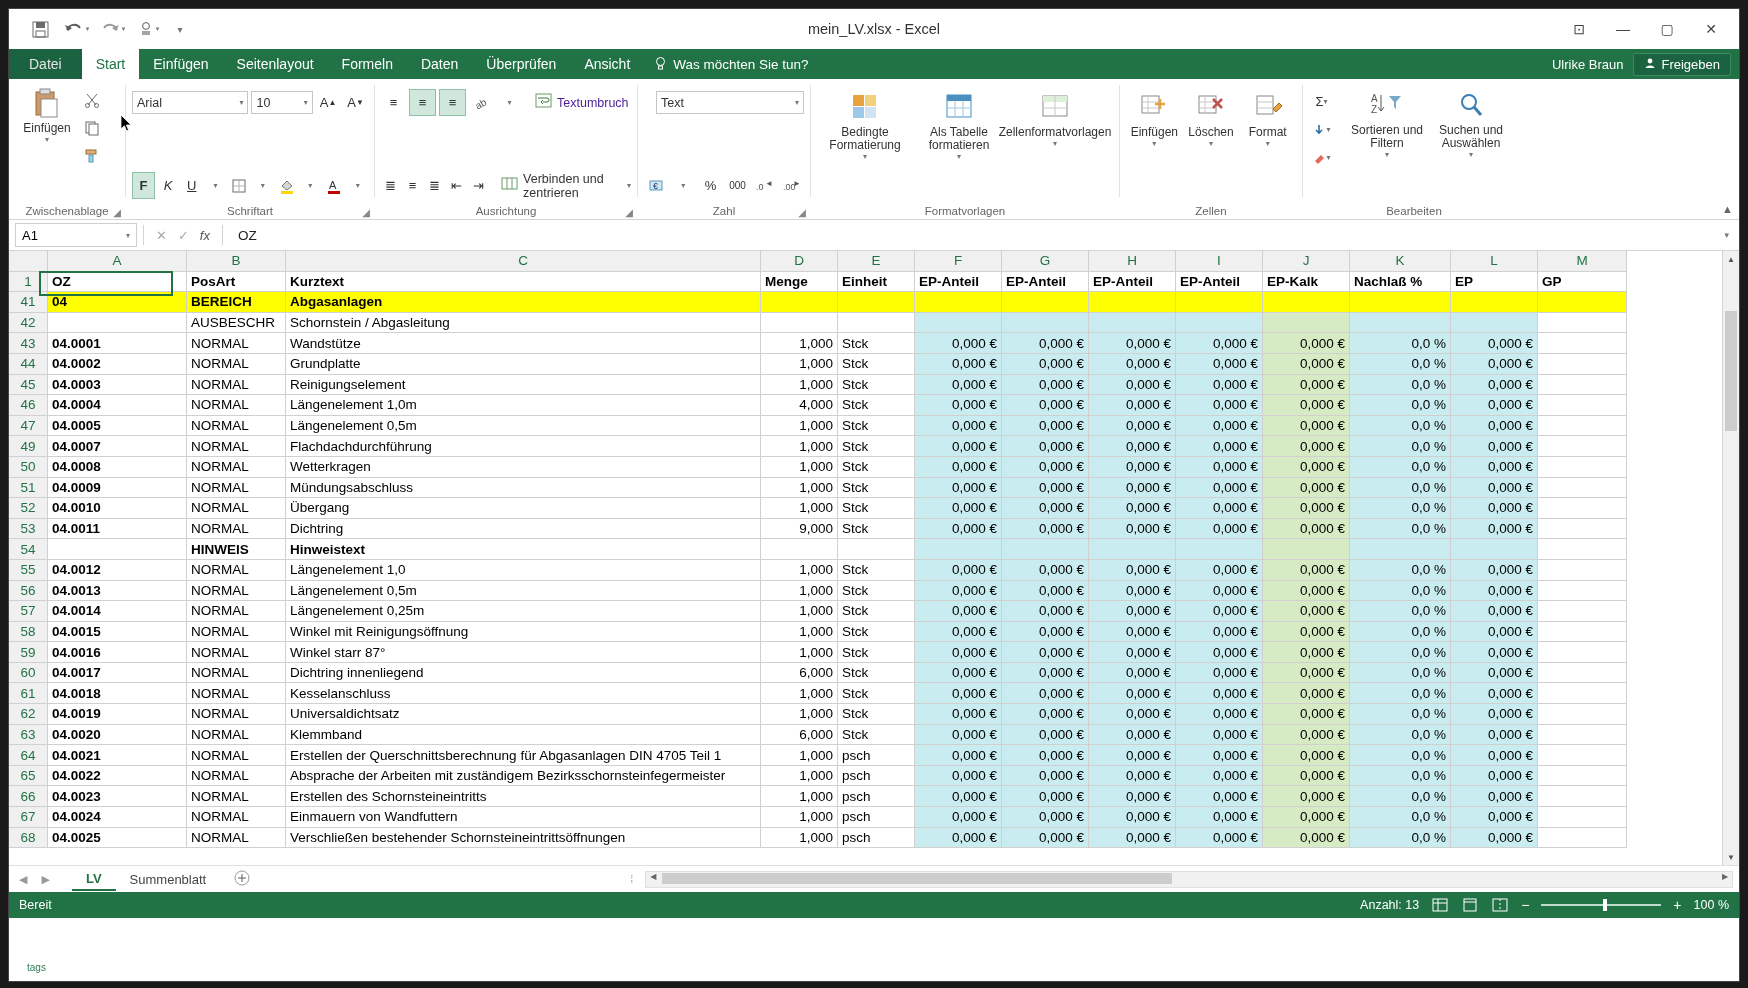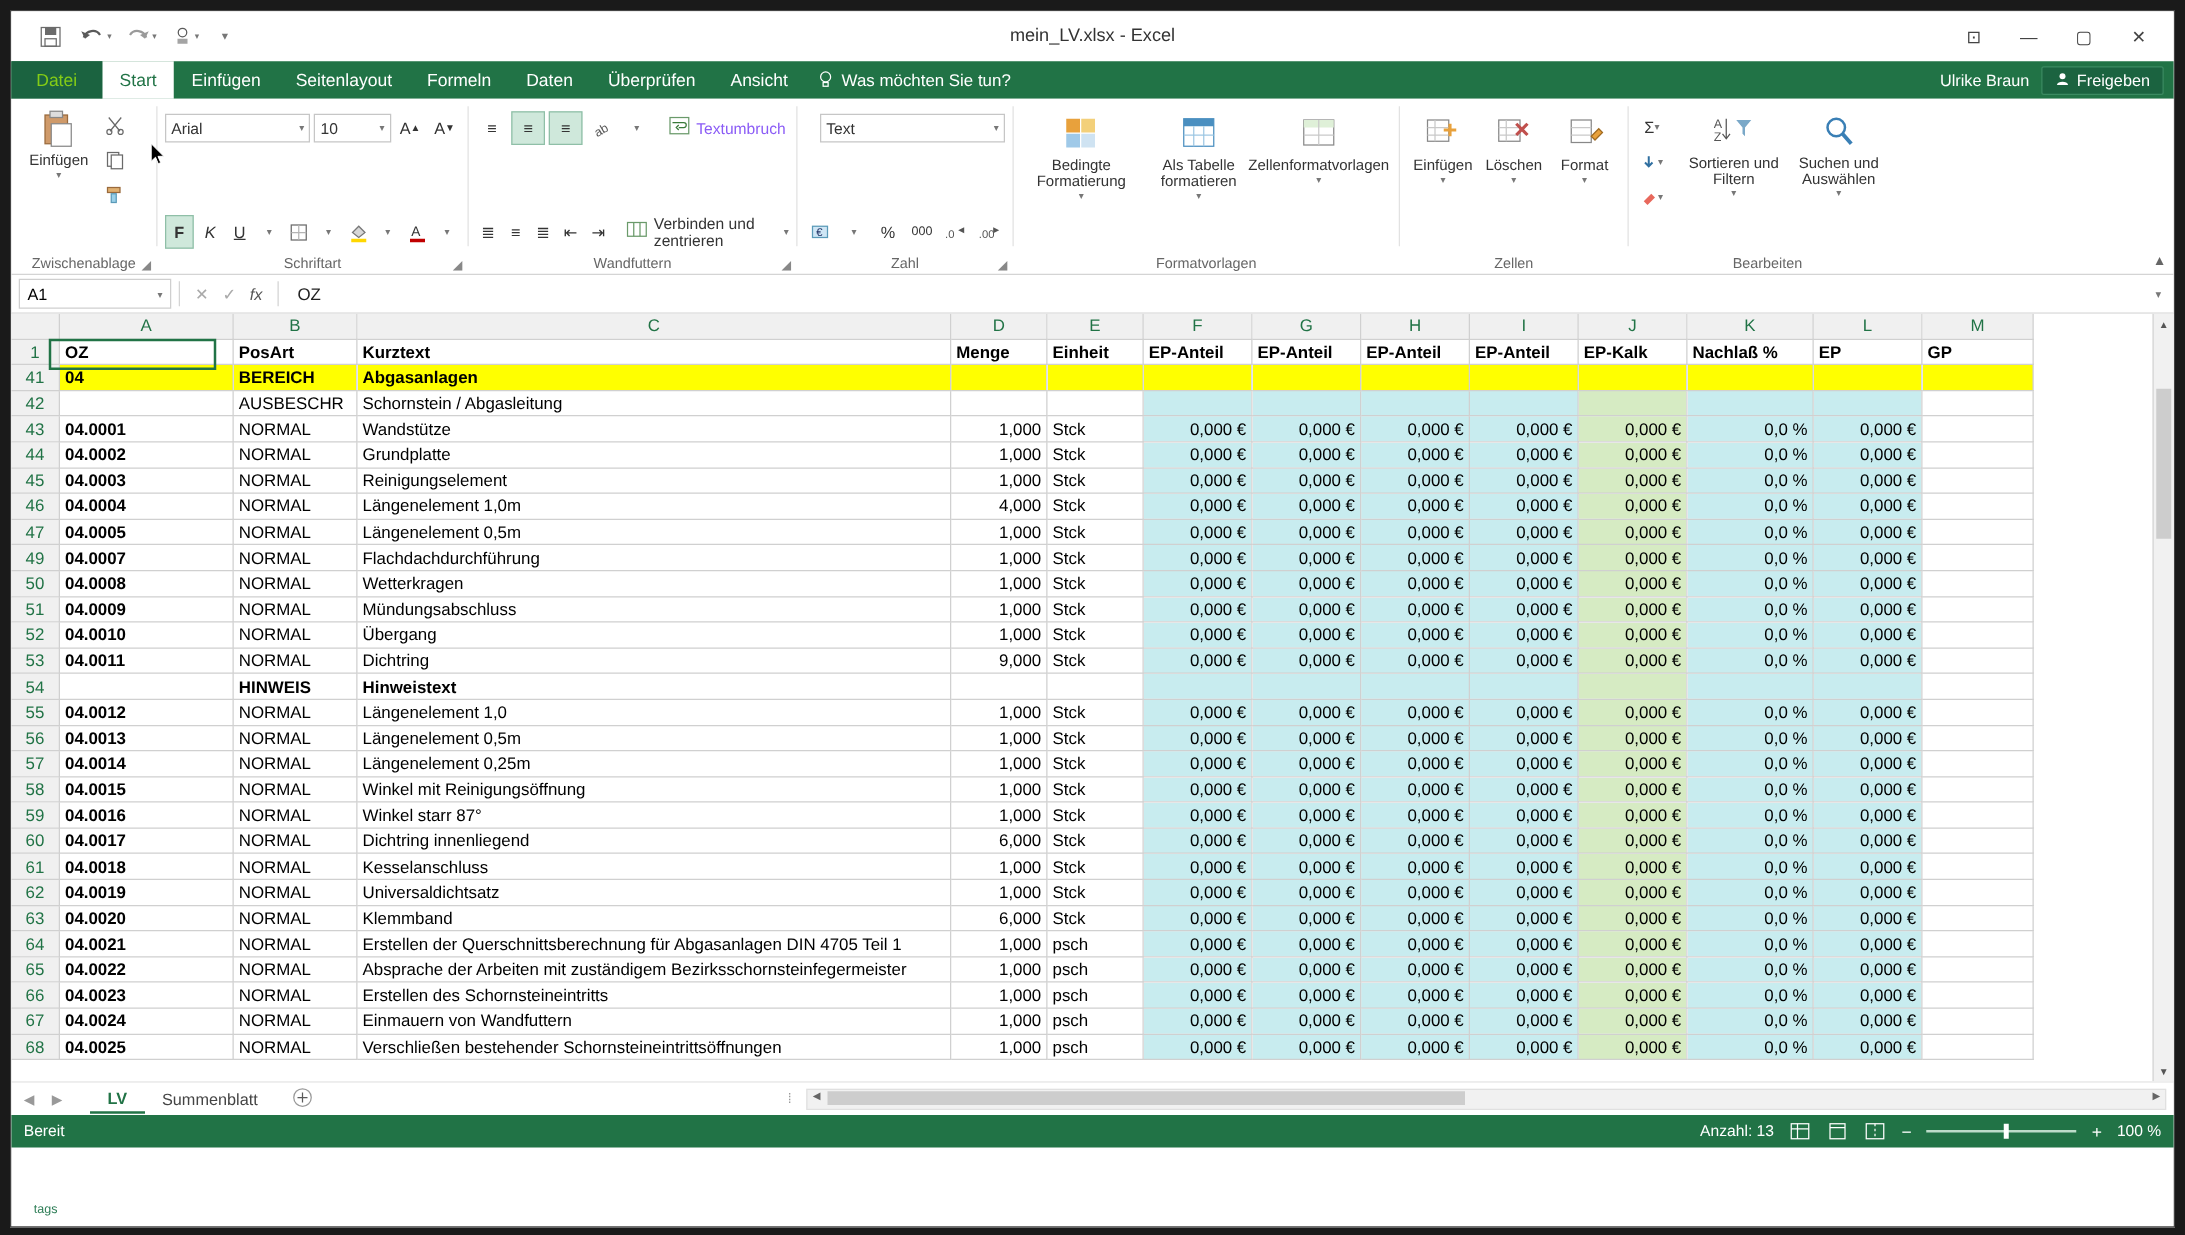--- a/index.html
+++ b/index.html
@@ -10,21 +10,21 @@
   .titlebar{height:40px;background:#fff;display:flex;align-items:center;position:relative;}
   .qat{display:flex;align-items:center;gap:2px;padding-left:14px;}
   .qat .qbtn{width:34px;height:30px;display:flex;align-items:center;justify-content:center;color:#444;font-size:15px;}
   .qat .qbtn.small{width:26px;}
   .title-text{position:absolute;left:0;right:0;text-align:center;font-size:14.5px;color:#333;line-height:40px;pointer-events:none;}
   .winbtns{position:absolute;right:6px;top:0;height:40px;display:flex;align-items:center;}
   .winbtns div{width:44px;height:30px;display:flex;align-items:center;justify-content:center;color:#444;font-size:14px;}
 
   
   .tabbar{height:30px;background:#217346;display:flex;align-items:stretch;position:relative;}
-  .tabbar .filetab{background:#1b6340;color:#84cc16;font-size:14px;padding:0 20px;display:flex;align-items:center;}
+  .tabbar .filetab{background:#1b6340;color:#e5e5e5;font-size:14px;padding:0 20px;display:flex;align-items:center;}
   .tabbar .tab{color:#fff;font-size:14px;padding:0 14px;display:flex;align-items:center;}
   .tabbar .tab.active{background:#fff;color:#217346;}
   .tellme{color:#fff;font-size:13.5px;display:flex;align-items:center;gap:6px;padding-left:10px;}
   .right-user{position:absolute;right:8px;top:0;height:30px;display:flex;align-items:center;gap:10px;color:#fff;font-size:13px;}
   .share-btn{background:#1b6340;border:1px solid #3b8a61;border-radius:2px;padding:3px 10px;display:flex;align-items:center;gap:5px;font-size:13px;}
   .cursor{position:absolute;left:112px;top:66px;width:12px;height:18px;z-index:50;}
 
   
   .ribbon{height:140px;background:#fff;border-bottom:1px solid #d4d4d4;display:flex;position:relative;}
   .grp{position:relative;padding:4px 6px 0 6px;display:flex;flex-direction:column;gap:48px;}
@@ -267,41 +267,41 @@
             </svg>
         </div>
         <div class="tb" style="font-size:8px;color:#777;">▾</div>
         <div style="display:flex;align-items:center;gap:5px;margin-left:10px;">
           <span>
             <svg width="17" height="15" viewBox="0 0 17 15">
                 <rect x="1" y="1" width="15" height="13" fill="none" stroke="#6a9a6a"></rect>
                 <path d="M3 5 h9 a2 2 0 0 1 0 4 h-4 M8 7 l-2 2 l2 2" stroke="#3a7a3a" fill="none"></path>
               </svg>
           </span>
-          <span style="font-size:12.5px;color:#8b5cf6;">Textumbruch</span>
+          <span style="font-size:12.5px;color:#4c1d95;">Textumbruch</span>
         </div>
       </div>
       <div class="smallrow" style="padding-top:8px;">
         <div class="tb">≣</div>
         <div class="tb">≡</div>
         <div class="tb">≣</div>
         <div class="tb">⇤</div>
         <div class="tb">⇥</div>
         <div style="display:flex;align-items:center;gap:5px;margin-left:10px;">
           <span>
             <svg width="17" height="15" viewBox="0 0 17 15">
                 <rect x="1" y="2" width="15" height="11" fill="none" stroke="#6a9a6a"></rect>
                 <path d="M6 2 v11 M11 2 v11" stroke="#6a9a6a"></path>
               </svg>
           </span>
           <span style="font-size:12.5px;color:#333;">Verbinden und zentrieren</span>
           <span style="font-size:8px;color:#777;">▾</span>
         </div>
       </div>
-      <div class="grp-label">Wandfuttern</div>
+      <div class="grp-label">Ausrichtung</div>
       <div class="dlg">◢</div>
     </div>
     <div class="sep"></div>
 
     <div class="grp" style="width:160px;">
       <div class="smallrow" style="padding-top:6px;padding-left:12px;">
         <div class="ctl" style="width:142px;justify-content:space-between;">
           <span>Text</span>
             <span style="font-size:8px;color:#777;">▾</span>
         </div>

